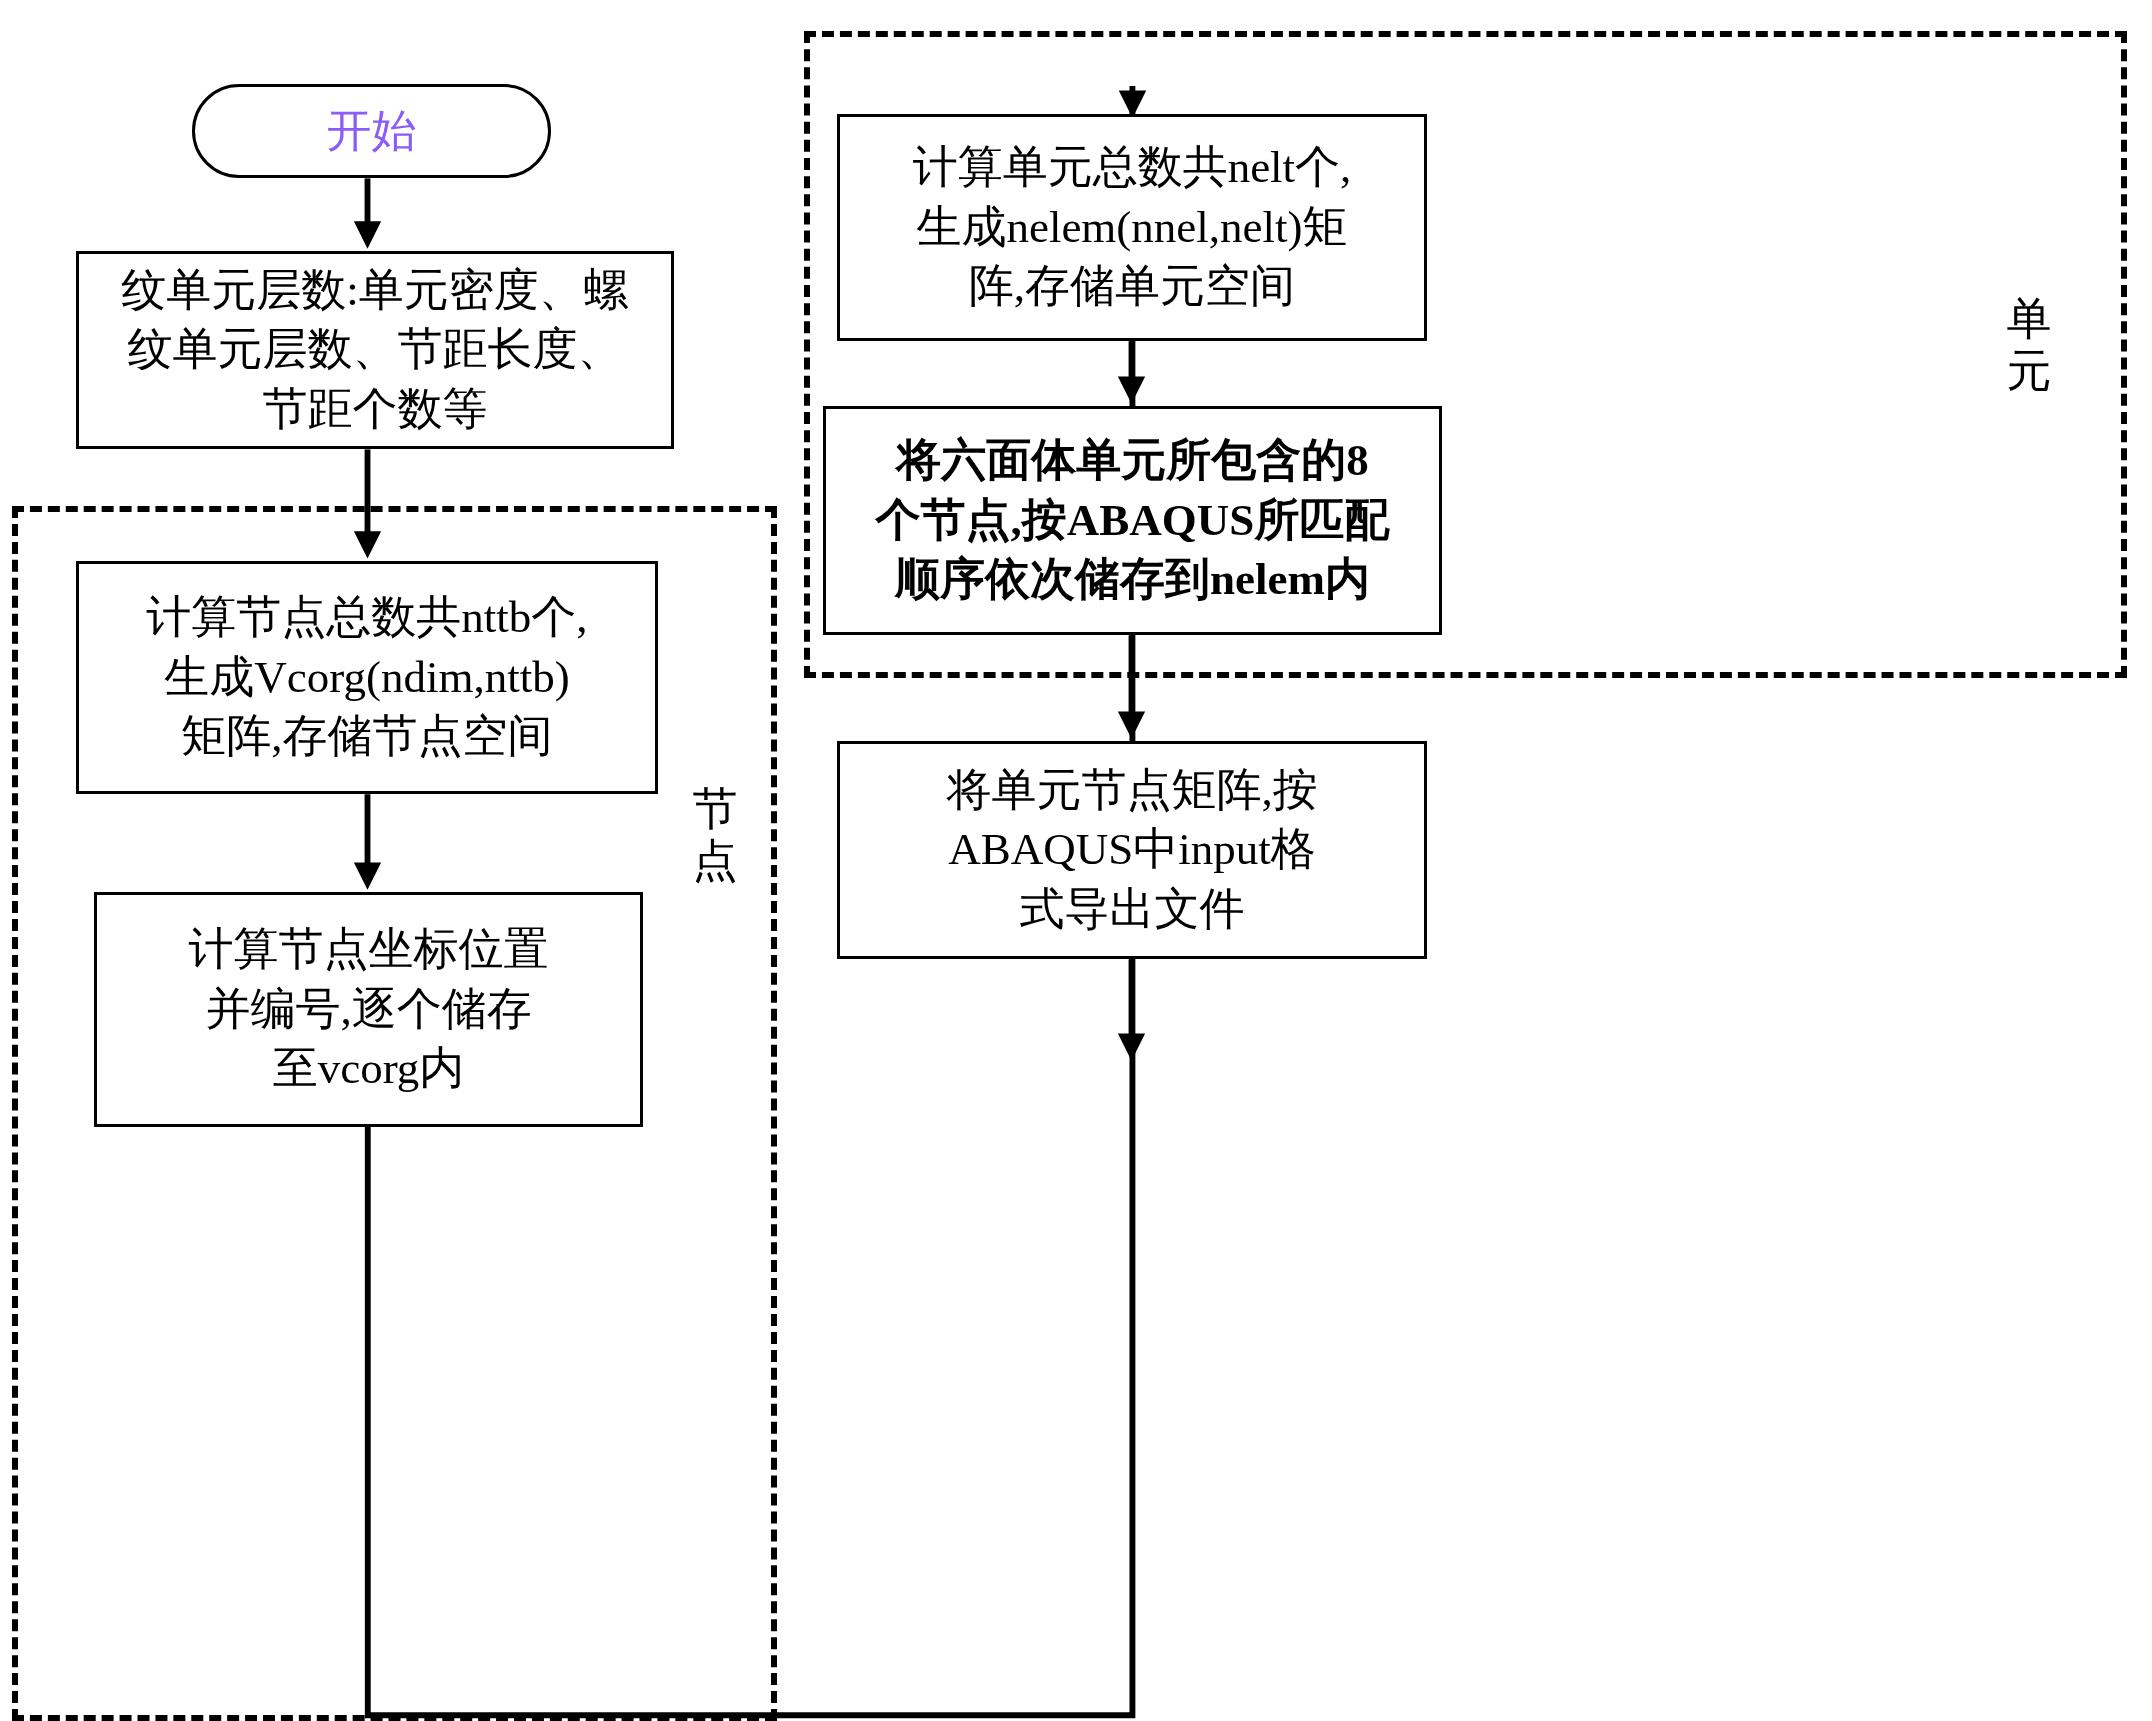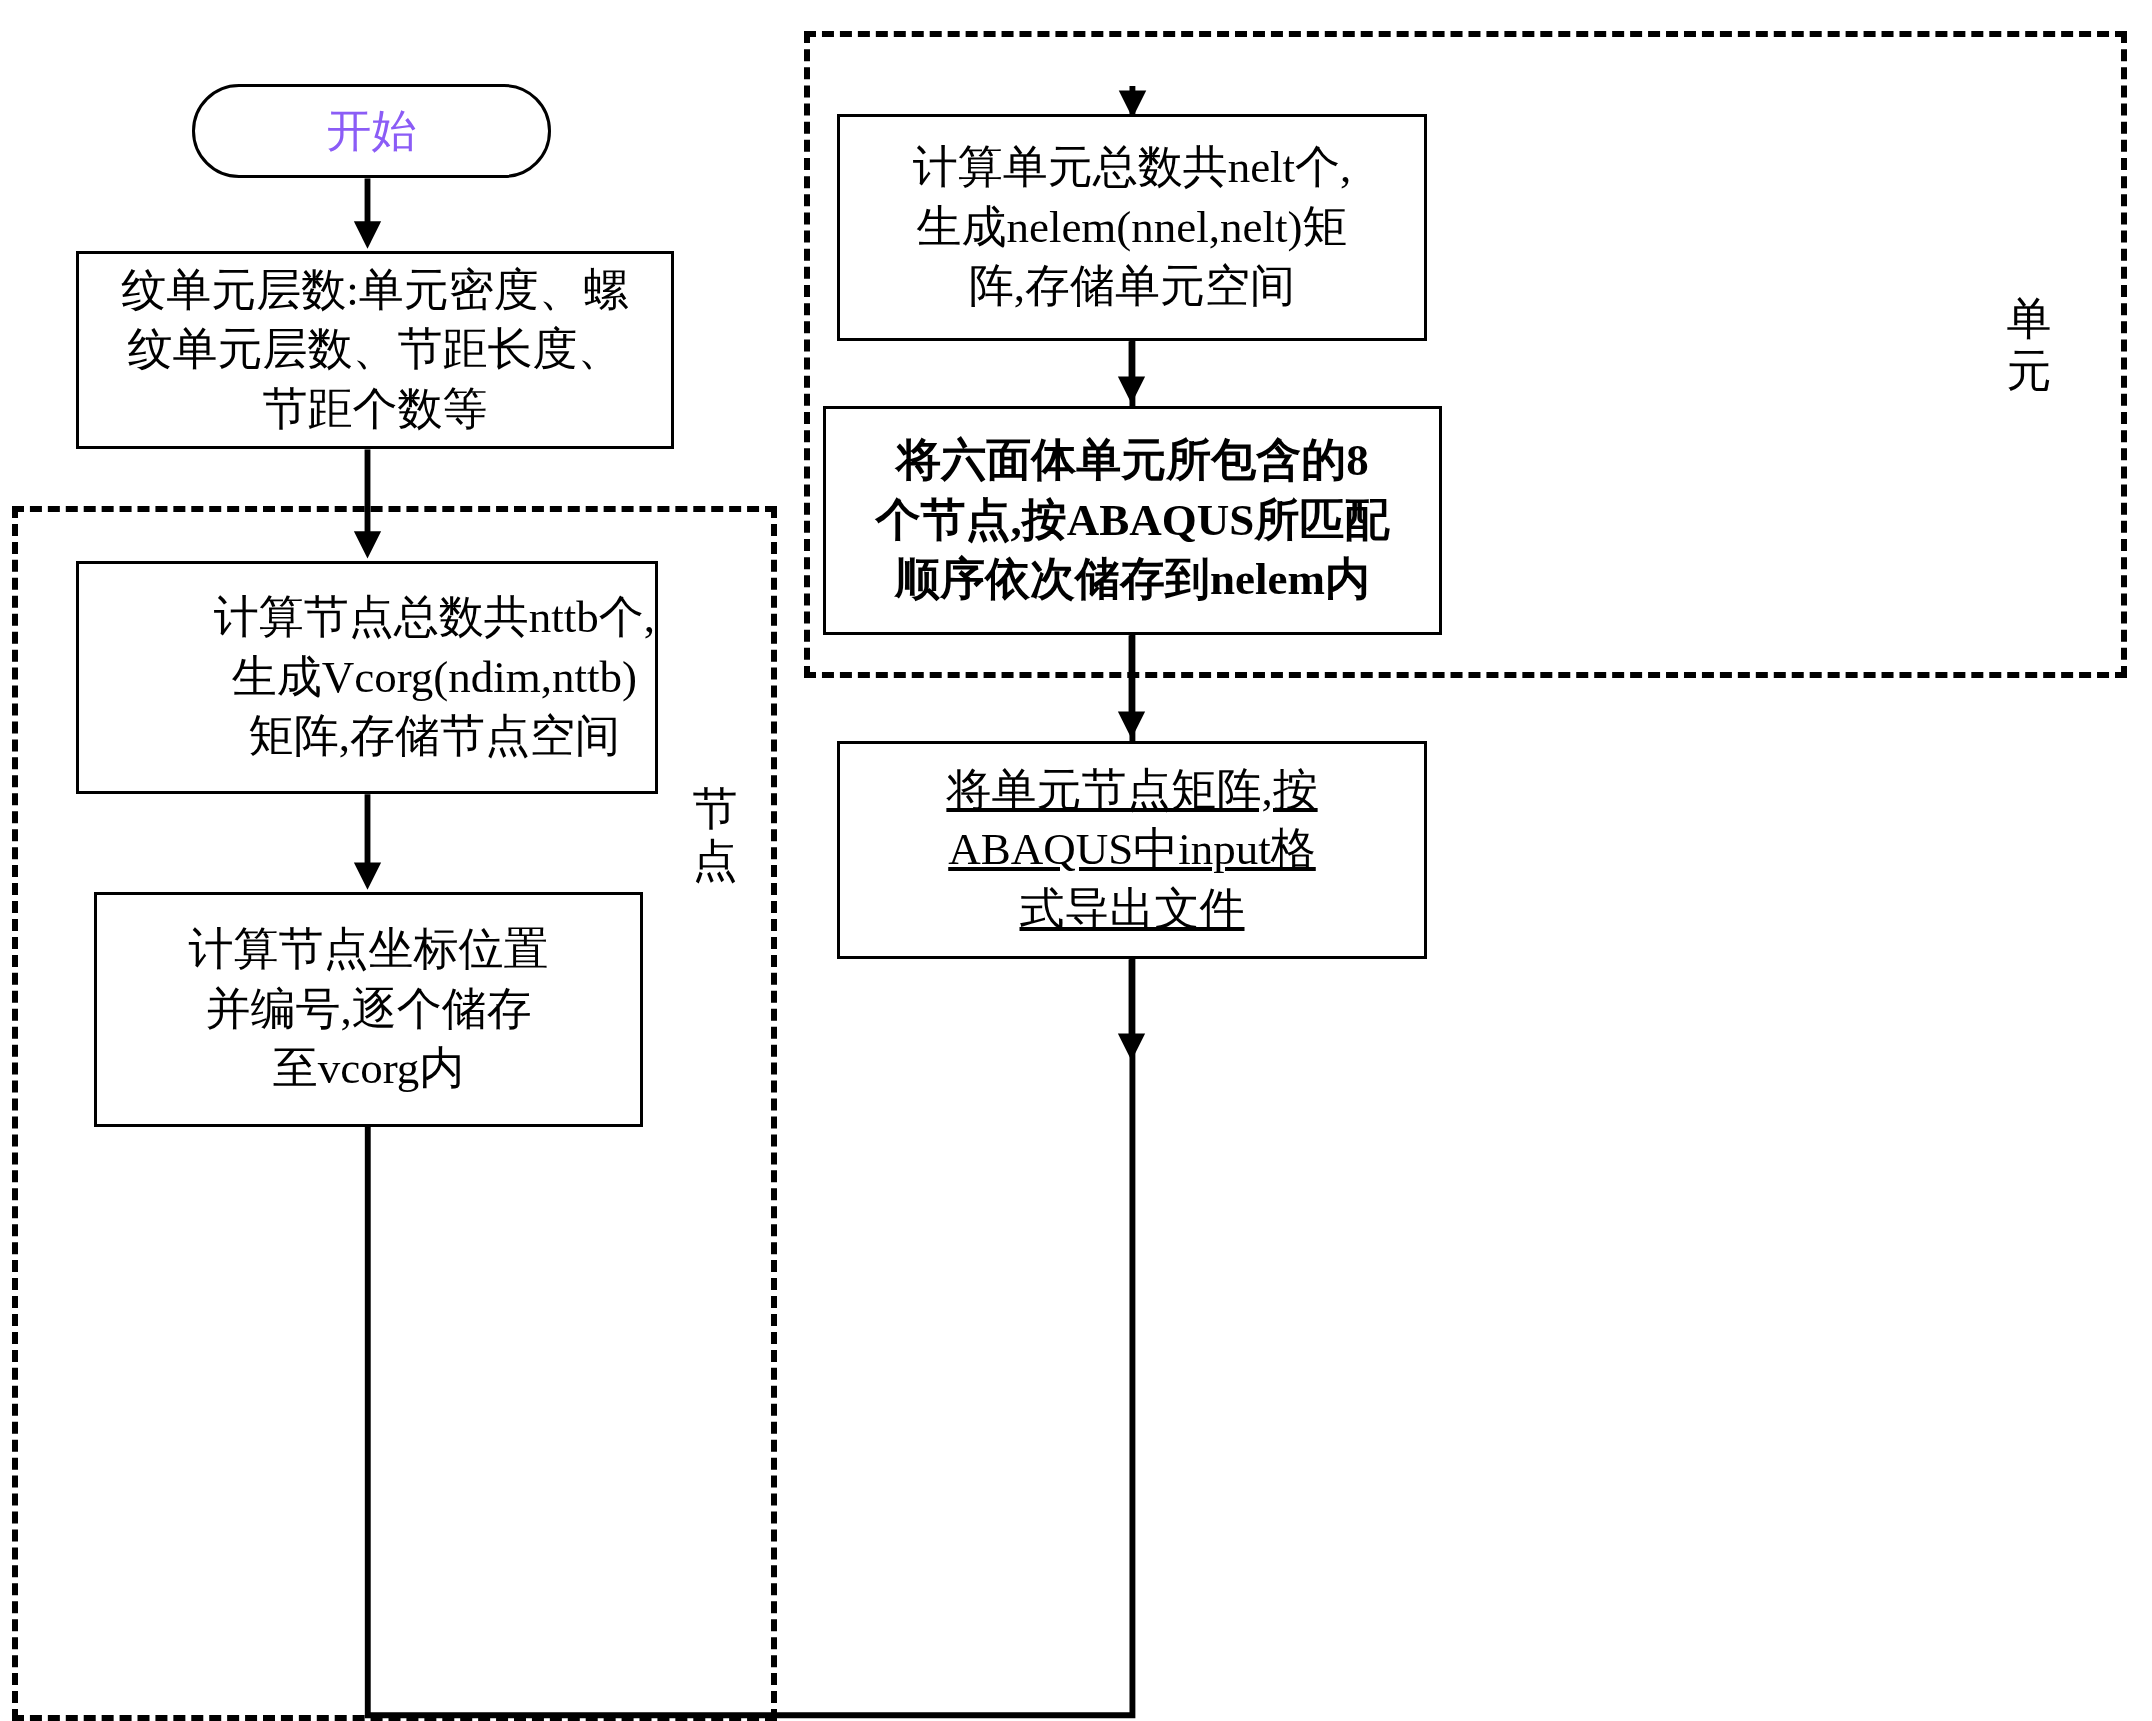--- a/index.html
+++ b/index.html
@@ -92,21 +92,21 @@
 节距个数等</span>
   </div>
 
   <div class="arrow" style="left:348px; top:449px; width:39px; height:112px;">
     <svg width="39" height="112" viewBox="0 0 40 114">
       <line x1="20" y1="0" x2="20" y2="92" stroke="#000" stroke-width="6"></line>
       <polygon points="20,112 6,84 34,84" fill="#000"></polygon>
     </svg>
   </div>
 
-  <div class="box" style="left:76px; top:561px; width:582px; height:233px; font-size:45px;justify-content:flex-end;">
+  <div class="box" style="left:76px; top:561px; width:582px; height:233px; font-size:45px;">
     <span>计算节点总数共nttb个,
 生成Vcorg(ndim,nttb)
 矩阵,存储节点空间</span>
   </div>
 
   <div class="arrow" style="left:348px; top:794px; width:39px; height:98px;">
     <svg width="39" height="98" viewBox="0 0 40 100">
       <line x1="20" y1="0" x2="20" y2="78" stroke="#000" stroke-width="6"></line>
       <polygon points="20,98 6,70 34,70" fill="#000"></polygon>
     </svg>
@@ -148,21 +148,21 @@
 顺序依次储存到nelem内</span>
   </div>
 
   <div class="arrow" style="left:1112px; top:635px; width:39px; height:106px;">
     <svg width="39" height="106" viewBox="0 0 40 108">
       <line x1="20" y1="0" x2="20" y2="86" stroke="#000" stroke-width="6"></line>
       <polygon points="20,106 6,78 34,78" fill="#000"></polygon>
     </svg>
   </div>
 
-  <div class="box" style="left:837px; top:741px; width:590px; height:218px; font-size:45px;text-decoration:underline;">
+  <div class="box" style="left:837px; top:741px; width:590px; height:218px; font-size:45px;">
     <span>将单元节点矩阵,按
 ABAQUS中input格
 式导出文件</span>
   </div>
 
   <div class="arrow" style="left:1112px; top:959px; width:39px; height:104px;">
     <svg width="39" height="104" viewBox="0 0 40 106">
       <line x1="20" y1="0" x2="20" y2="84" stroke="#000" stroke-width="6"></line>
       <polygon points="20,104 6,76 34,76" fill="#000"></polygon>
     </svg>

